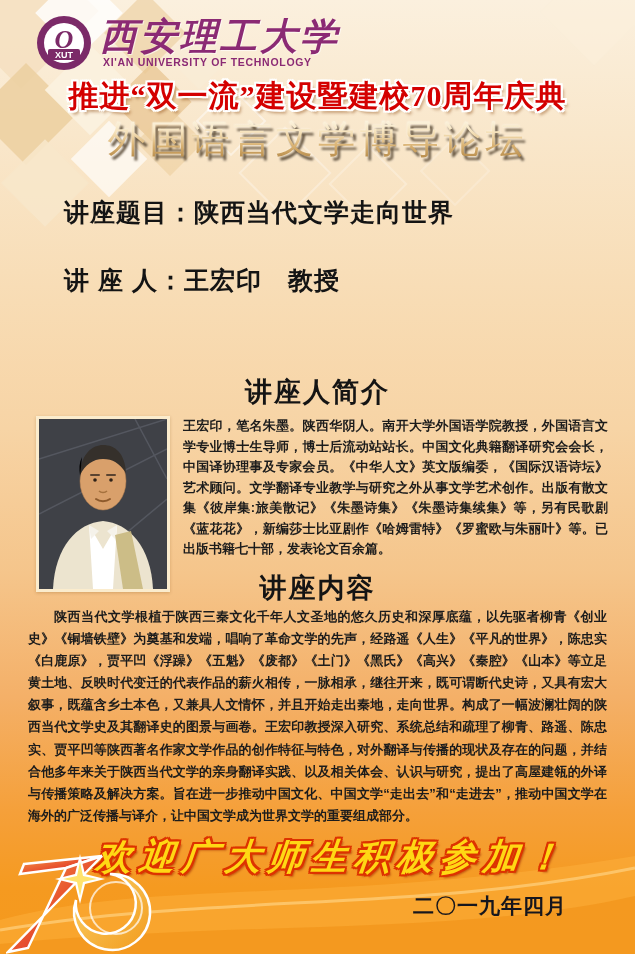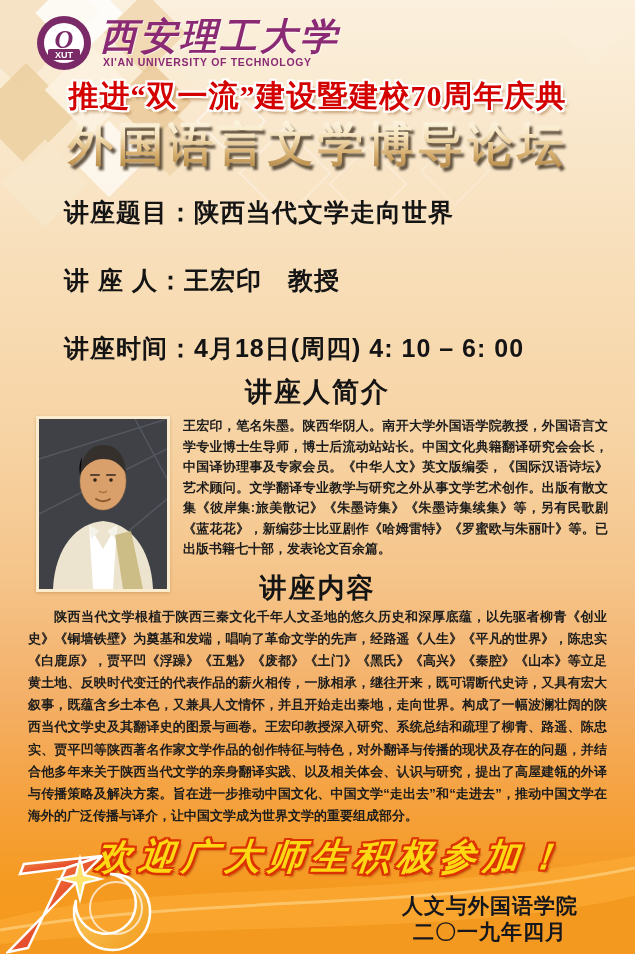--- a/index.html
+++ b/index.html
@@ -12,21 +12,21 @@
   
   .dia{position:absolute;transform:rotate(45deg);}
   
   .uni-cn{font-size:37px;font-weight:bold;font-style:italic;color:#8b2a74;letter-spacing:3px;white-space:nowrap;text-shadow:1px 1px 0 rgba(255,255,255,.6);}
   .uni-en{font-size:10.5px;font-weight:bold;color:#8b2a74;letter-spacing:.7px;white-space:nowrap;font-family:"Liberation Sans",sans-serif;}
   .slogan{
     width:100%;text-align:center;font-size:30px;font-weight:900;letter-spacing:1px;color:#d40000;white-space:nowrap;
     text-shadow:-2px -2px 0 #fff,2px -2px 0 #fff,-2px 2px 0 #fff,2px 2px 0 #fff,0 -2px 0 #fff,0 2px 0 #fff,-2px 0 0 #fff,2px 0 0 #fff,3px 4px 3px rgba(130,60,0,.45);
   }
   .main-title{
-    width:100%;text-align:center;font-size:46px;font-weight:700;letter-spacing:4px;white-space:nowrap;
+    width:100%;text-align:center;font-size:38px;font-weight:400;letter-spacing:4px;white-space:nowrap;
     background:linear-gradient(180deg,#fffdf2 0%,#f6e3bd 35%,#d9b273 62%,#b98e4d 85%,#a87c3c 100%);
     -webkit-background-clip:text;background-clip:text;color:transparent;
     filter:drop-shadow(3px 4px 1px rgba(62,45,22,.8)) drop-shadow(0 0 1px rgba(255,255,255,.5));
   }
   .details{left:64px;top:196px;display:flex;flex-direction:column;gap:35px;
     font-family:"Liberation Sans",sans-serif;font-size:25px;font-weight:bold;color:#141414;letter-spacing:1px;}
   .detail-row{white-space:nowrap;}
   .sec-head{width:100%;text-align:center;font-size:27px;font-weight:900;color:#141414;letter-spacing:2px;}
   .photo{width:128px;height:170px;border:3px solid #fbeccd;flex:0 0 auto;box-shadow:0 1px 3px rgba(120,70,10,.25);}
   .speaker-row{left:36px;top:416px;width:572px;display:flex;gap:13px;}
@@ -79,21 +79,20 @@
   <div class="abs uni-en" style="left:103px;top:56px;">XI'AN UNIVERSITY OF TECHNOLOGY</div>
   <div class="abs uni-cn" style="left:100px;top:12px;">西安理工大学</div>
 
   <div class="abs slogan" style="top:76px;">推进“双一流”建设暨建校70周年庆典</div>
 
   <div class="abs main-title" style="top:114px;">外国语言文学博导论坛</div>
 
   <div class="abs details">
     <div class="detail-row"><span>讲座题目：</span><span>陕西当代文学走向世界</span></div>
     <div class="detail-row"><span>讲  座  人：</span><span>王宏印　教授</span></div>
-    <div class="detail-row"><span>讲座时间：</span><span>4月18日(周四) 4: 10 – 6: 00</span></div>
   </div>
 
   <div class="abs sec-head" style="top:374px;">讲座人简介</div>
 
   <div class="abs sec-head" style="top:570px;">讲座内容</div>
 
   <div class="abs speaker-row">
     <svg class="photo" viewBox="0 0 128 170" preserveAspectRatio="none">
       <rect width="128" height="170" fill="#3f4147"></rect>
       <g stroke="#5a5d66" stroke-width="1.5" opacity="0.8">
@@ -145,17 +144,16 @@
     <path d="M96,4 L60,16 L22,96 L2,100 Z" fill="url(#g7)" stroke="#fff" stroke-width="2.5"></path>
 
     <path d="M118,16 A38,38 0 1 1 84,42 A30,30 0 1 0 118,16 Z" fill="url(#g0)" stroke="#fff" stroke-width="2.5" transform="translate(-14,6)"></path>
     <circle cx="110" cy="56" r="26" fill="none" stroke="#fff" stroke-width="2" opacity="0.7"></circle>
 
     <path d="M74,2 L79,22 L99,27 L79,32 L74,52 L69,32 L49,27 L69,22 Z" fill="#fff"></path>
     <path d="M74,10 L77,24 L91,27 L77,30 L74,44 L71,30 L57,27 L71,24 Z" fill="#ffe36b"></path>
   </svg>
 
   <div class="abs signature">
-    <div>人文与外国语学院</div>
     <div>二〇一九年四月</div>
   </div>
 
 </div>
 
 </body></html>

